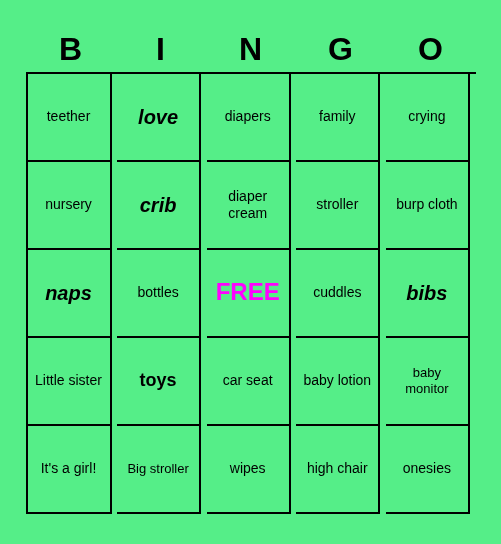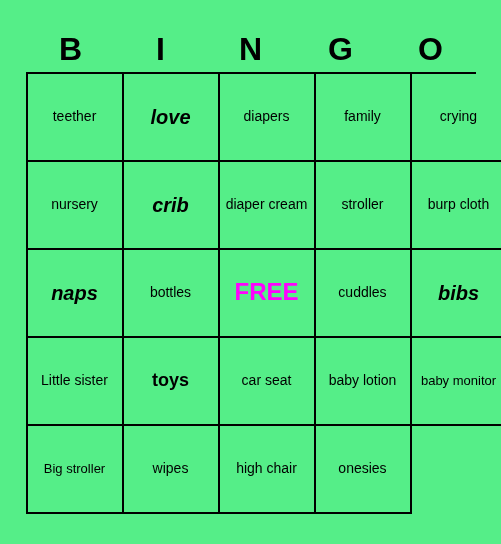--- a/index.html
+++ b/index.html
@@ -35,21 +35,21 @@
     }
     .bingo-grid {
       display: grid;
       grid-template-columns: repeat(5, 1fr);
       border-left: 2px solid #000;
       border-top: 2px solid #000;
     }
     .bingo-cell {
       border-right: 2px solid #000;
       border-bottom: 2px solid #000;
-      width: 96px;
+      width: 84px;
       height: 88px;
       display: flex;
       align-items: center;
       justify-content: center;
       text-align: center;
       padding: 6px;
       font-size: 14px;
       color: #000;
       line-height: 1.2;
     }
@@ -98,18 +98,19 @@
       <div class="bingo-cell large-text">naps</div>
       <div class="bingo-cell">bottles</div>
       <div class="bingo-cell free">FREE</div>
       <div class="bingo-cell">cuddles</div>
       <div class="bingo-cell large-text">bibs</div>
       <div class="bingo-cell">Little sister</div>
       <div class="bingo-cell medium-text">toys</div>
       <div class="bingo-cell">car seat</div>
       <div class="bingo-cell">baby lotion</div>
       <div class="bingo-cell small-text">baby monitor</div>
+      <div class="bingo-cell">It's a girl!</div>
       <div class="bingo-cell small-text">Big stroller</div>
       <div class="bingo-cell">wipes</div>
       <div class="bingo-cell">high chair</div>
       <div class="bingo-cell">onesies</div>
     </div>
 </div>
 
 </body></html>

